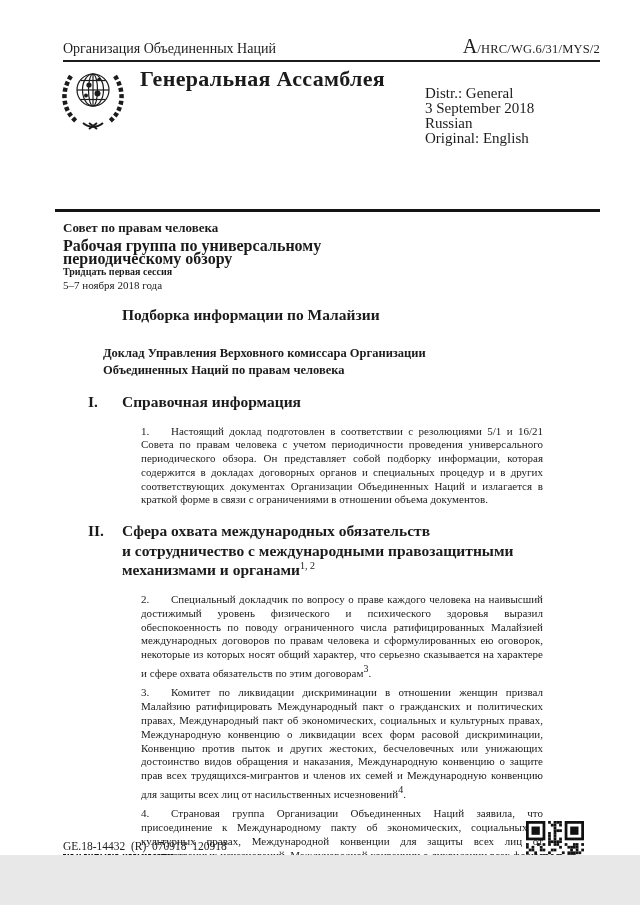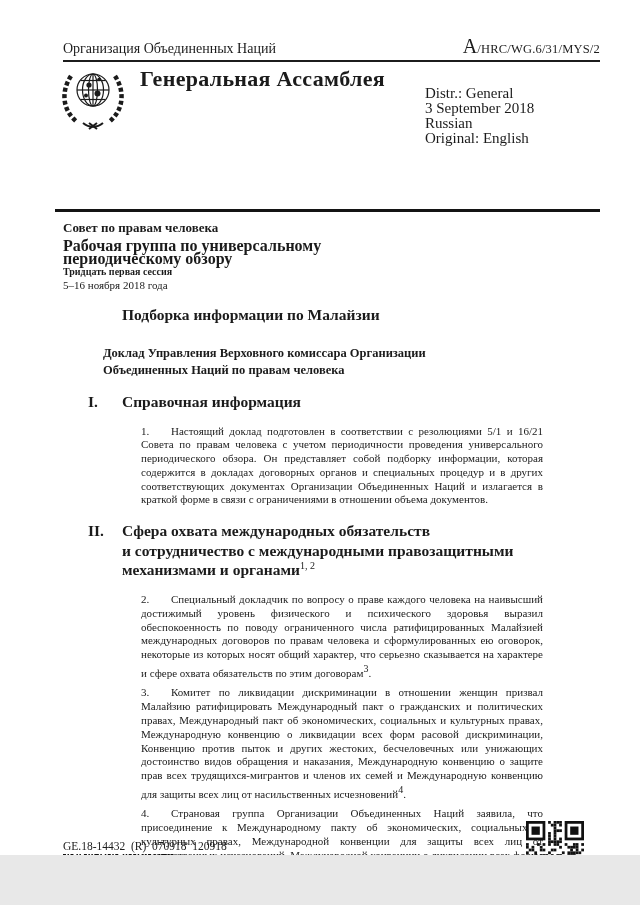--- a/index.html
+++ b/index.html
@@ -93,21 +93,21 @@
     <div>Original: English</div>
   </div>
 
   <div class="rule-thick"></div>
 
   <div class="doc-body">
     <div class="session-council">Совет по правам человека</div>
     <div class="session-group">Рабочая группа по универсальному
 периодическому обзору</div>
     <div class="session-number">Тридцать первая сессия</div>
-    <div class="session-dates">5–16 ноября 2018 года</div>
+    <div class="session-dates">5–7 ноября 2018 года</div>
 
     <div class="main-title">Подборка информации по Малайзии</div>
     <div class="main-subtitle">Доклад Управления Верховного комиссара Организации
 Объединенных Наций по правам человека</div>
 
     <div class="section">
       <span class="section-num">I.</span>
       <span class="section-title">Справочная информация</span>
     </div>
 

